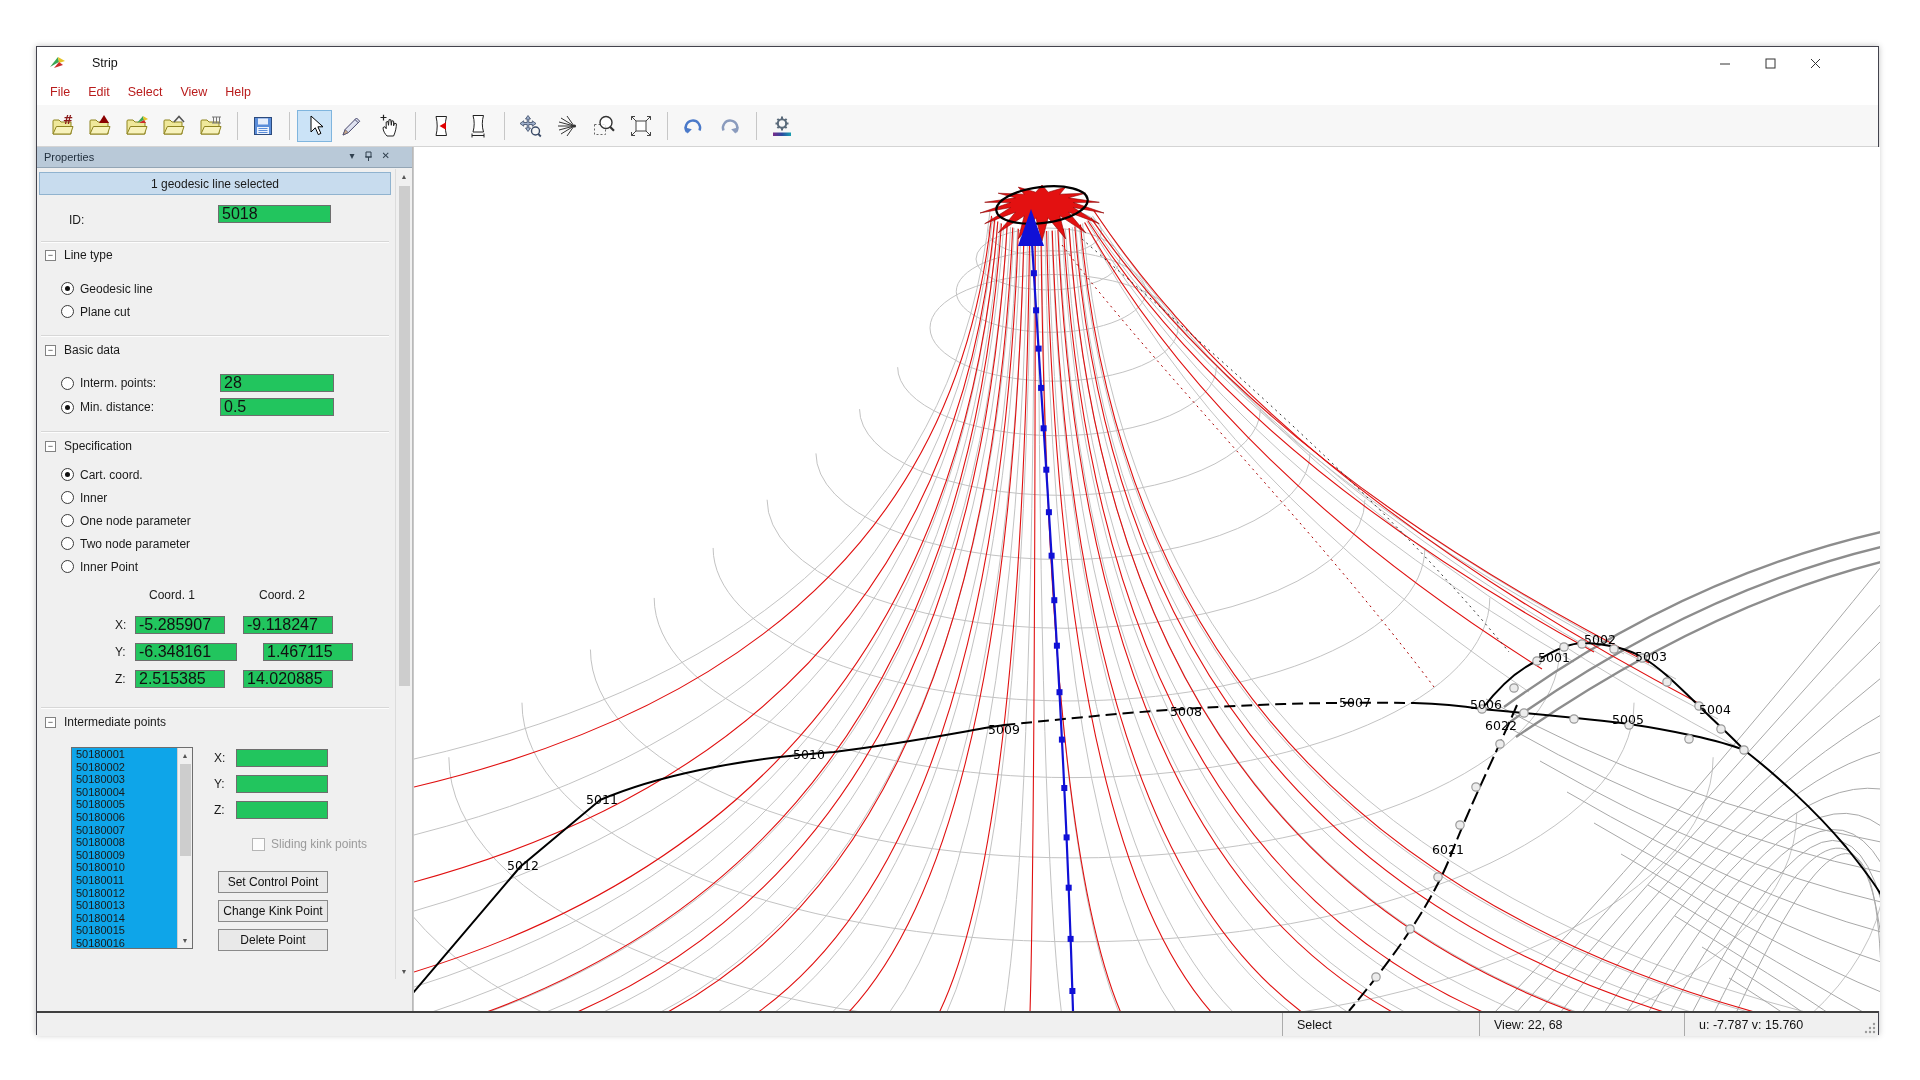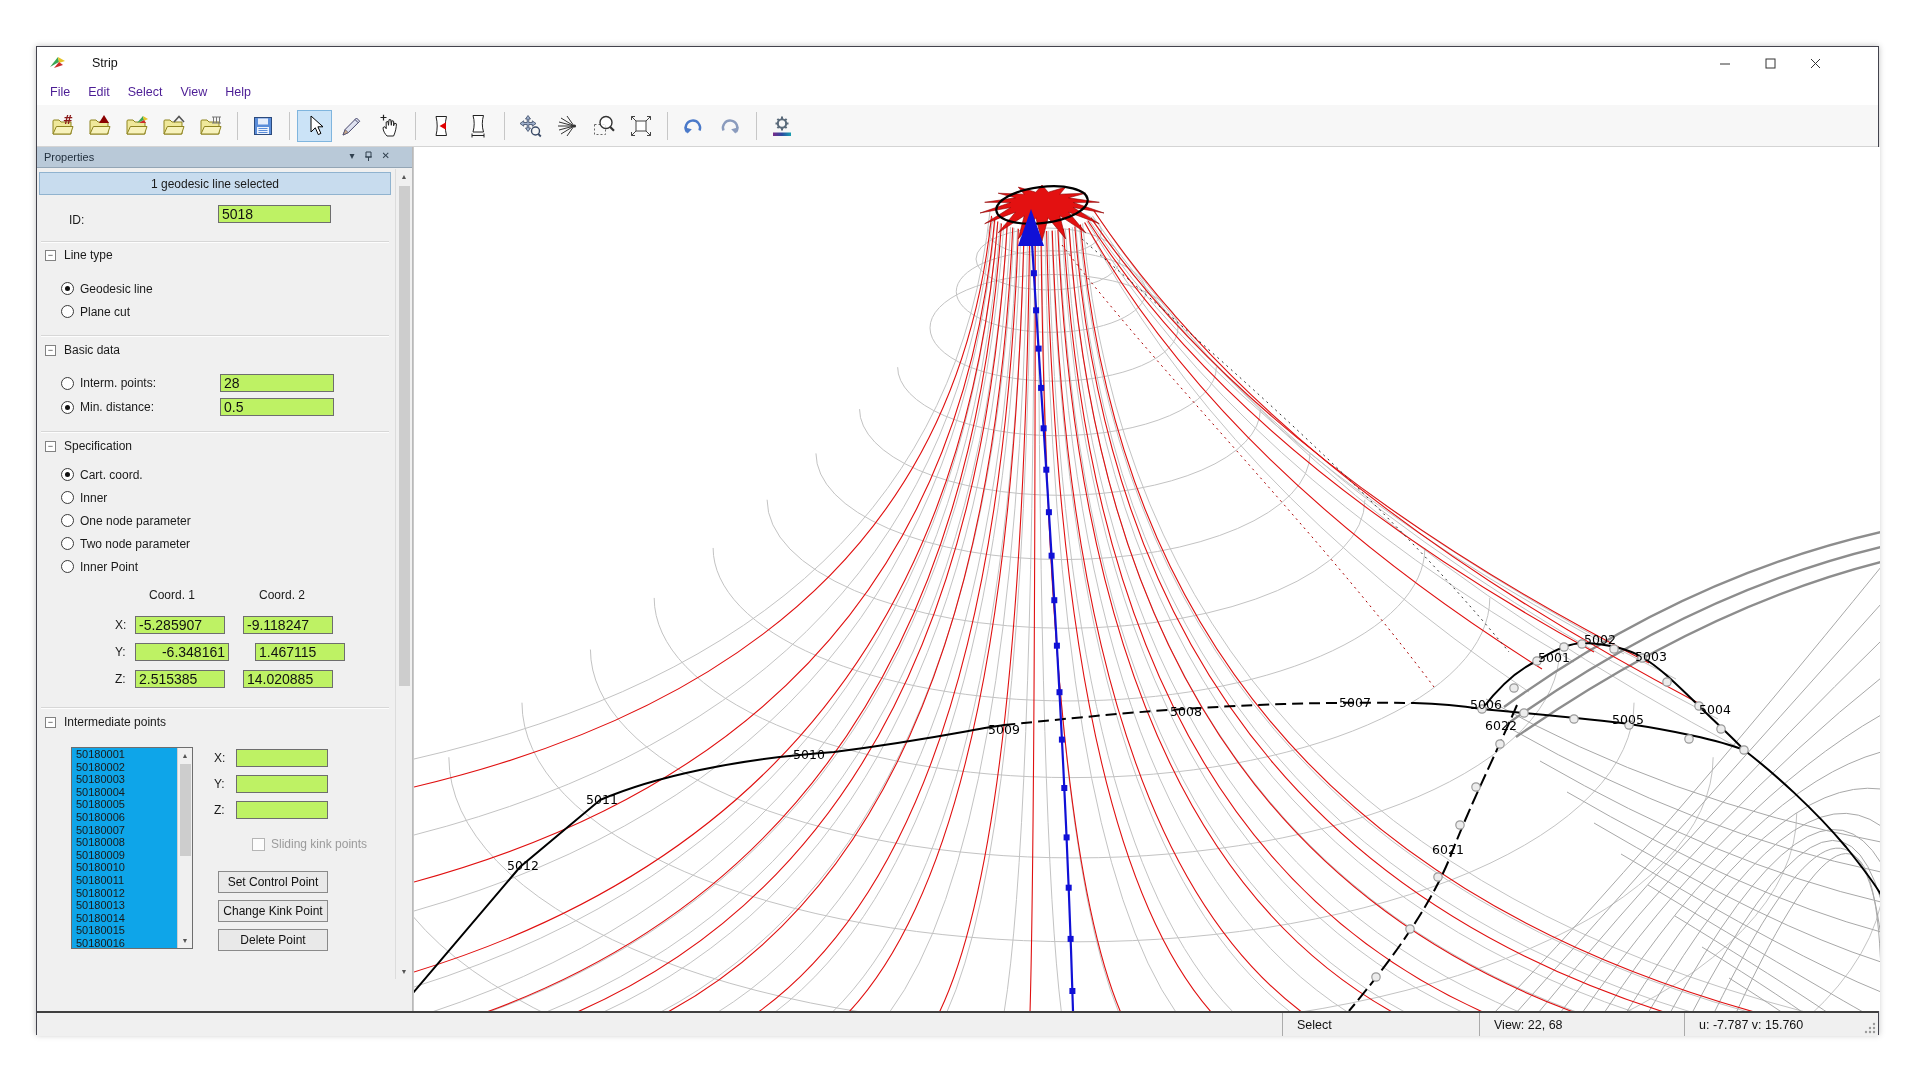--- a/index.html
+++ b/index.html
@@ -15,21 +15,21 @@
               display:flex; align-items:center; }
   .titlebar .app-icon { width:17px; height:16px; margin-left:12px; }
   .titlebar .title-text { margin-left:26px; font-size:12.5px; color:#111; }
   .win-controls { margin-left:auto; margin-right:40px; display:flex; }
   .win-btn { width:45px; height:30px; display:flex; align-items:center; justify-content:center; }
   .win-btn svg { stroke:#333; }
 
   
   .menubar { position:absolute; left:0; top:32px; width:100%; height:26px; background:#ffffff;
              display:flex; align-items:center; padding-left:4px; }
-  .menu-item { font-size:12.5px; color:#4c1d95; padding:4px 9px; }
+  .menu-item { font-size:12.5px; color:#b91c1c; padding:4px 9px; }
 
   
   .toolbar { position:absolute; left:0; top:58px; width:100%; height:42px; background:#f7f7f7;
              border-bottom:1px solid #d4d4d4; display:flex; align-items:center; padding-left:8px; }
   .tb-btn { width:35px; height:32px; display:flex; align-items:center; justify-content:center;
             border:1px solid transparent; margin-right:2px; background:transparent; }
   .tb-btn.active { background:#cbe3f7; border:1px solid #7fb5de; }
   .tb-sep { width:1px; height:28px; background:#c7c7c7; margin:0 7px; }
 
   
@@ -51,21 +51,21 @@
   .sect-head { position:absolute; left:8px; display:flex; align-items:center; gap:8px; }
   .collapse-box { width:11px; height:11px; border:1px solid #828282; background:#fff;
                   font-size:9px; line-height:9px; text-align:center; color:#333; }
 
   .radio { display:inline-block; width:13px; height:13px; border:1px solid #3a3a3a; border-radius:50%;
            background:#fff; position:relative; flex:none; }
   .radio.sel::after { content:""; position:absolute; left:3px; top:3px; width:5px; height:5px;
                       border-radius:50%; background:#111; }
   .radio-row { display:flex; align-items:center; gap:6px; height:23px; }
 
-  .fld { height:18px; border:1px solid #6e6e6e; background:#bef264; font-size:14px;
+  .fld { height:18px; border:1px solid #6e6e6e; background:#22c55e; font-size:16px;
          font-family:"Liberation Sans",sans-serif; padding:0 3px; color:#111; }
 
   .btn { display:block; width:110px; height:22px; background:#e9e9e9; border:1px solid #8a8a8a;
          font-size:12px; color:#111; font-family:"Liberation Sans",sans-serif; text-align:center; }
 
   .list-box { position:absolute; left:34px; top:600px; width:122px; height:202px; background:#0ea5e9;
               border:1px solid #6e6e6e; overflow:hidden; font-size:11px; }
   .list-items { position:absolute; left:0; top:0; right:15px; }
   .list-item { height:12.6px; line-height:12.6px; padding-left:4px; }
   .list-scroll { position:absolute; right:0; top:0; width:15px; height:100%; background:#f0f0f0;
@@ -381,21 +381,21 @@
     <div class="abs" style="left:78px;top:464px;">
 
         <div class="row" style="height:27px;">
           <span style="width:20px;">X:</span>
           <input class="fld" style="width: 90px;" value="-5.285907">
           <input class="fld" style="width: 90px; margin-left: 18px;" value="-9.118247">
         </div>
 
         <div class="row" style="height:27px;">
           <span style="width:20px;">Y:</span>
-          <input class="fld" style="width: 94px; text-align: right;" value="-6.348161">
+          <input class="fld" style="width: 102px;" value="-6.348161">
           <input class="fld" style="width: 90px; margin-left: 26px;" value="1.467115">
         </div>
 
         <div class="row" style="height:27px;">
           <span style="width:20px;">Z:</span>
           <input class="fld" style="width: 90px;" value="2.515385">
           <input class="fld" style="width: 90px; margin-left: 18px;" value="14.020885">
         </div>
       </div>
 

